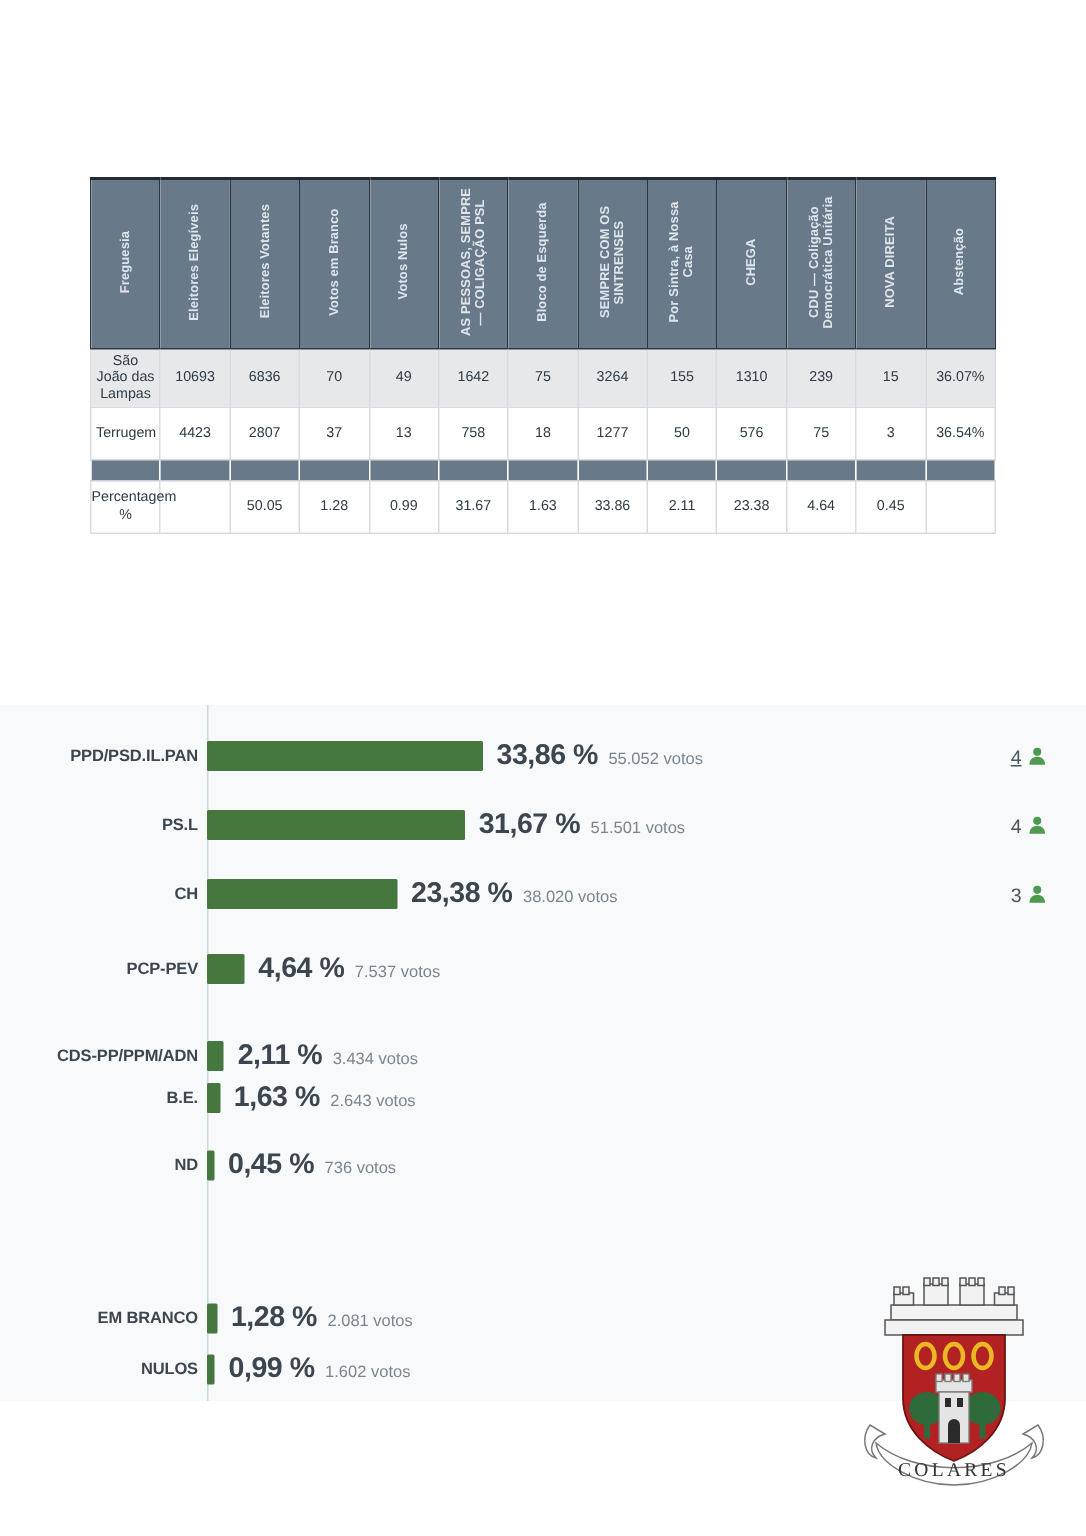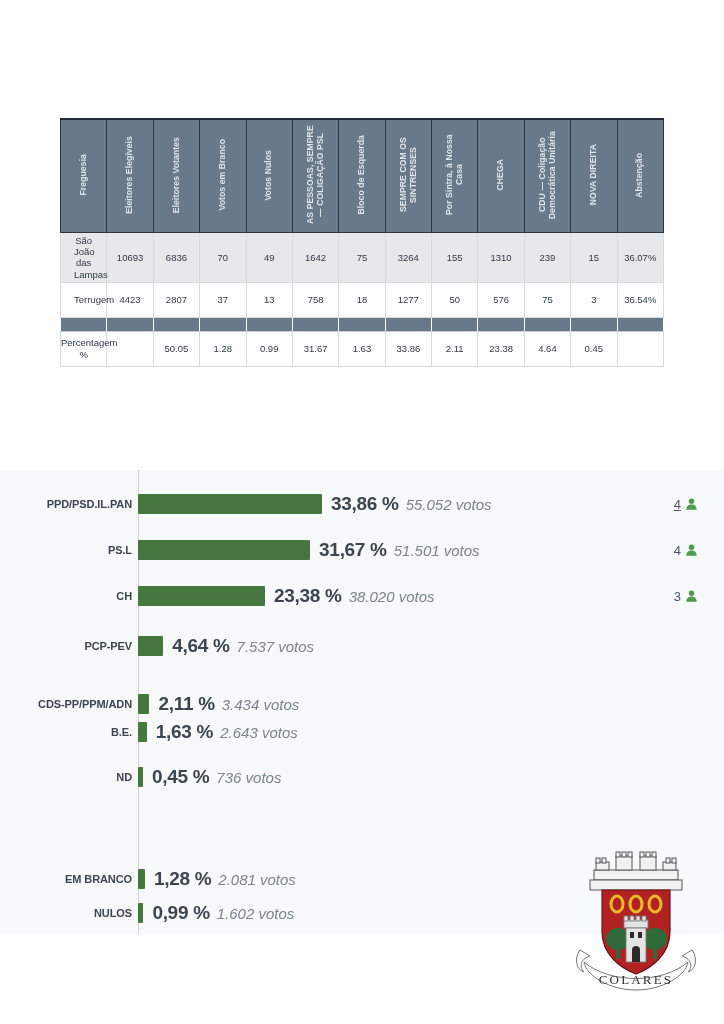--- a/index.html
+++ b/index.html
@@ -44,21 +44,21 @@
     letter-spacing:.1px;
     display:inline-block;
     max-height:104px;
     text-align:center;
     white-space:pre-line;
   }
   table.results tbody tr.r-shaded td{ background:#e6e8ea; }
   table.results tbody tr.r-plain td{ background:#ffffff; }
   table.results tbody tr.r-body td{ height:30px; }
   table.results tbody tr.r-body td.firstcol{
-    font-size:9.5px; line-height:1.18; padding:2px 13px;
+    font-size:9.5px; line-height:1.18; padding:2px 3px;
   }
   table.results tbody tr.r-spacer td{
     background:#68798a;
     height:13px;
     border:1px solid #ffffff;
     border-top:1px solid #c8ced3;
     border-bottom:1px solid #c8ced3;
   }
   table.results tbody tr.r-total td{ background:#ffffff; height:26px; }
   table.results tbody tr.r-pct td{ background:#ffffff; height:34px; }
@@ -85,21 +85,21 @@
   .bar-track{ position:relative; height:26px; flex:0 0 auto; }
   .bar-fill{
     position:absolute; left:0; top:3px; height:20px;
     background:#46773f; border-radius:1px;
   }
   .bar-readout{
     display:flex; align-items:baseline; gap:7px; padding-left:9px;
     white-space:nowrap;
   }
   .bar-pct{ font-size:19px; font-weight:bold; color:#3c4650; letter-spacing:-.3px;text-align:center; }
-  .bar-votes{ font-size:15px; color:#7a858e;font-style:italic; }
+  .bar-votes{ font-size:11px; color:#7a858e; }
   .seats{
     position:absolute; right:26px;
     display:flex; align-items:center; gap:4px;
   }
   .seats-num{ font-size:13px; color:#4a555e; }
   .seats-num.underline{ text-decoration:underline; }
   .person-icon{ display:block; width:13px; height:14px; }
 
   
   #coat-of-arms{

